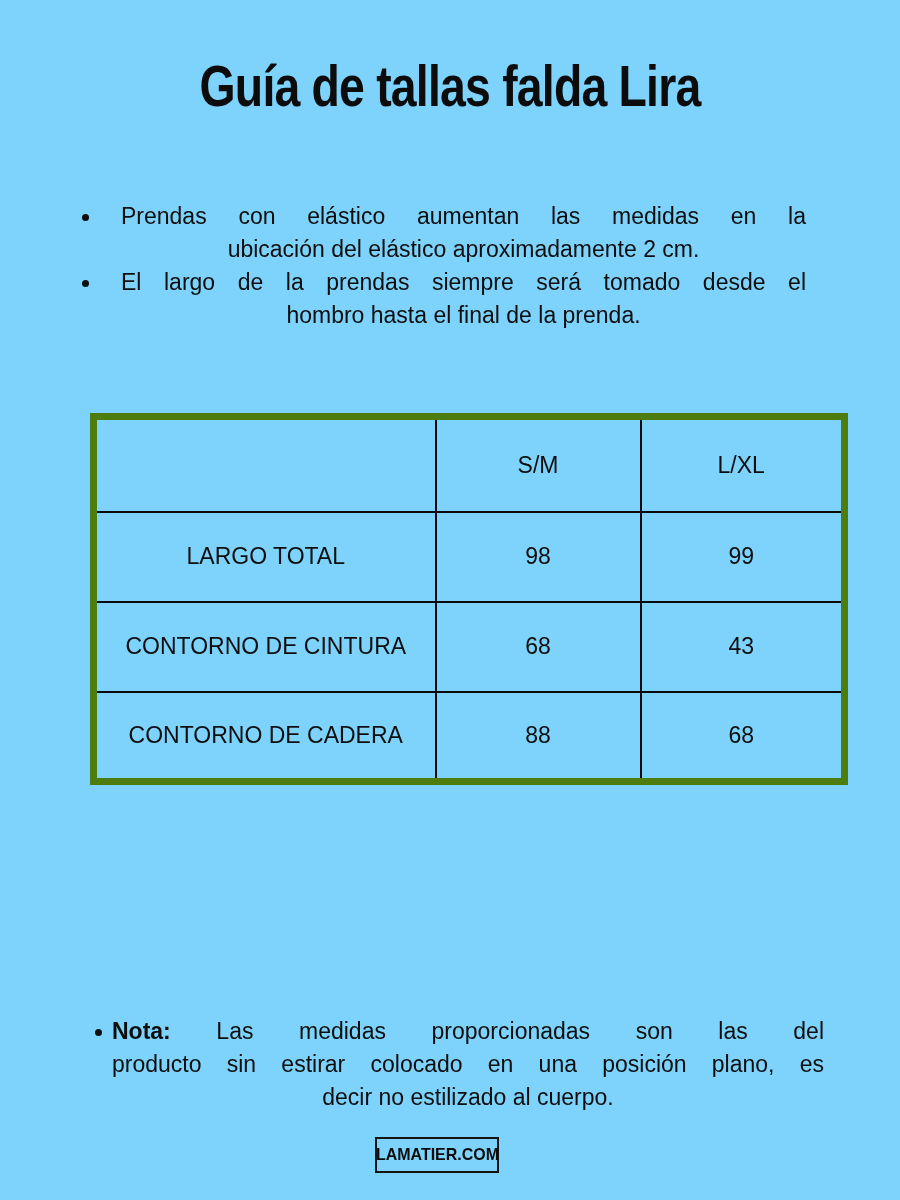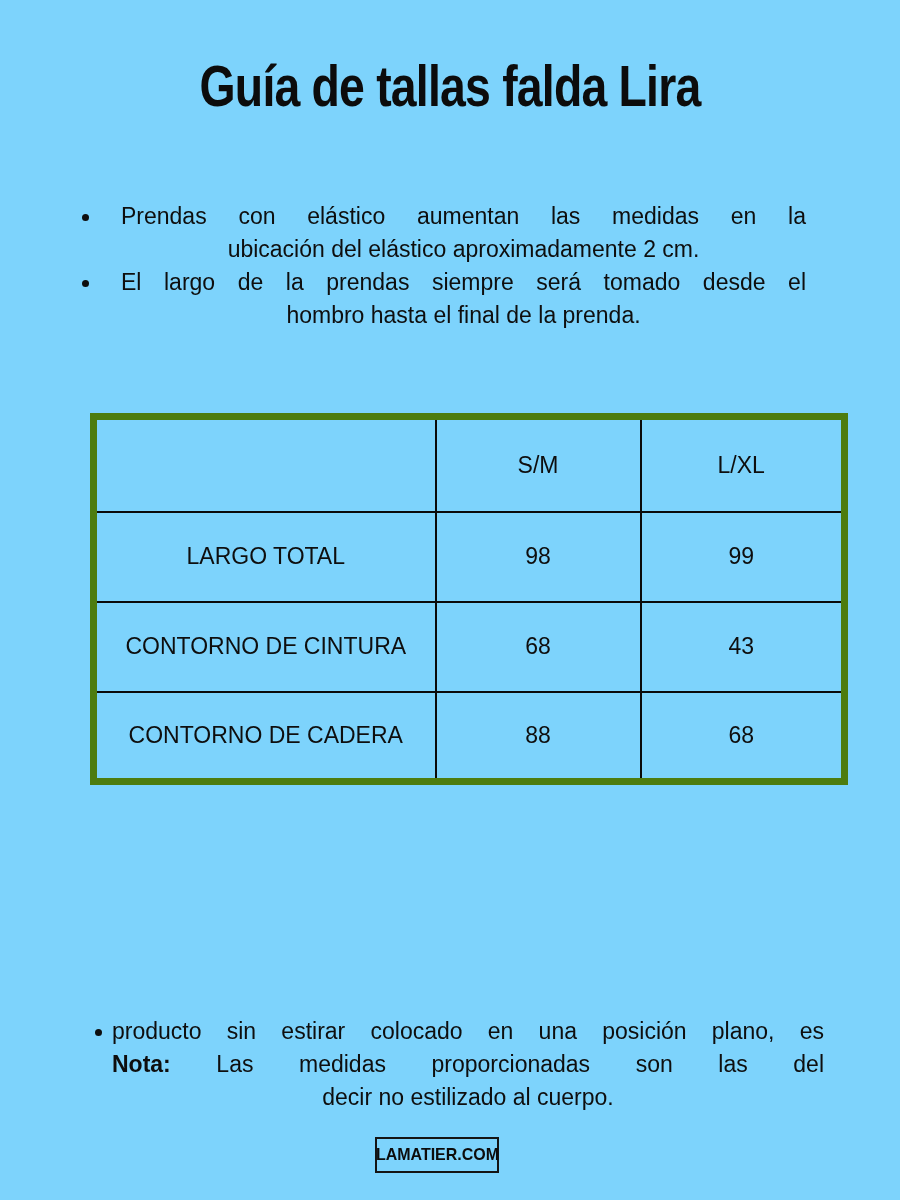--- a/index.html
+++ b/index.html
@@ -175,25 +175,25 @@
           <td>88</td>
           <td>68</td>
         </tr>
       </tbody>
     </table>
   </div>
 
   <div class="nota">
     <span class="dot"></span>
     <div class="ntext">
-      <div class="jline">producto sin estirar colocado en una posición plano, es</div>
       <div class="jline">
         <b>Nota:</b>
         <span>Las medidas proporcionadas son las del</span>
       </div>
+      <div class="jline">producto sin estirar colocado en una posición plano, es</div>
       <div class="jlast">decir no estilizado al cuerpo.</div>
     </div>
   </div>
 
   <div class="brand-box">
     <span class="brand-text">LAMATIER.COM</span>
   </div>
 
 </div>
 

